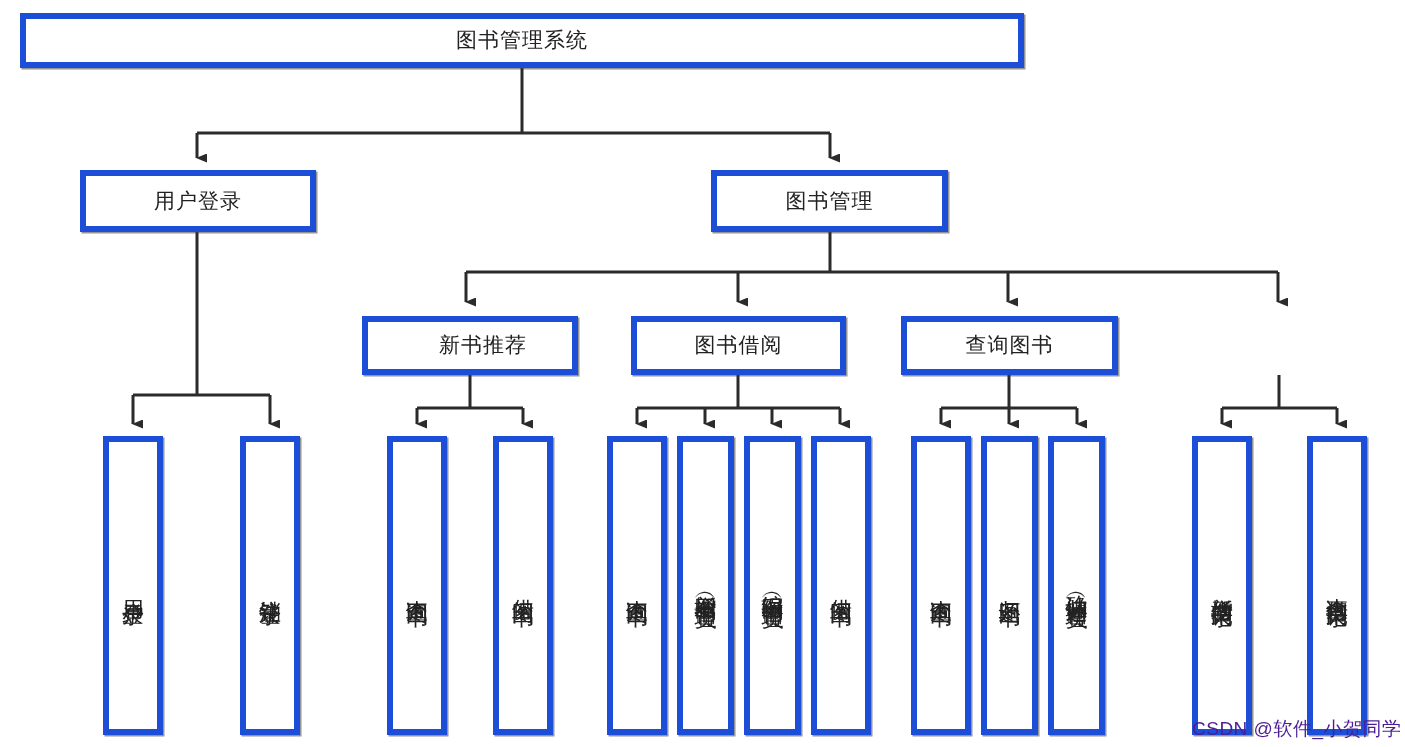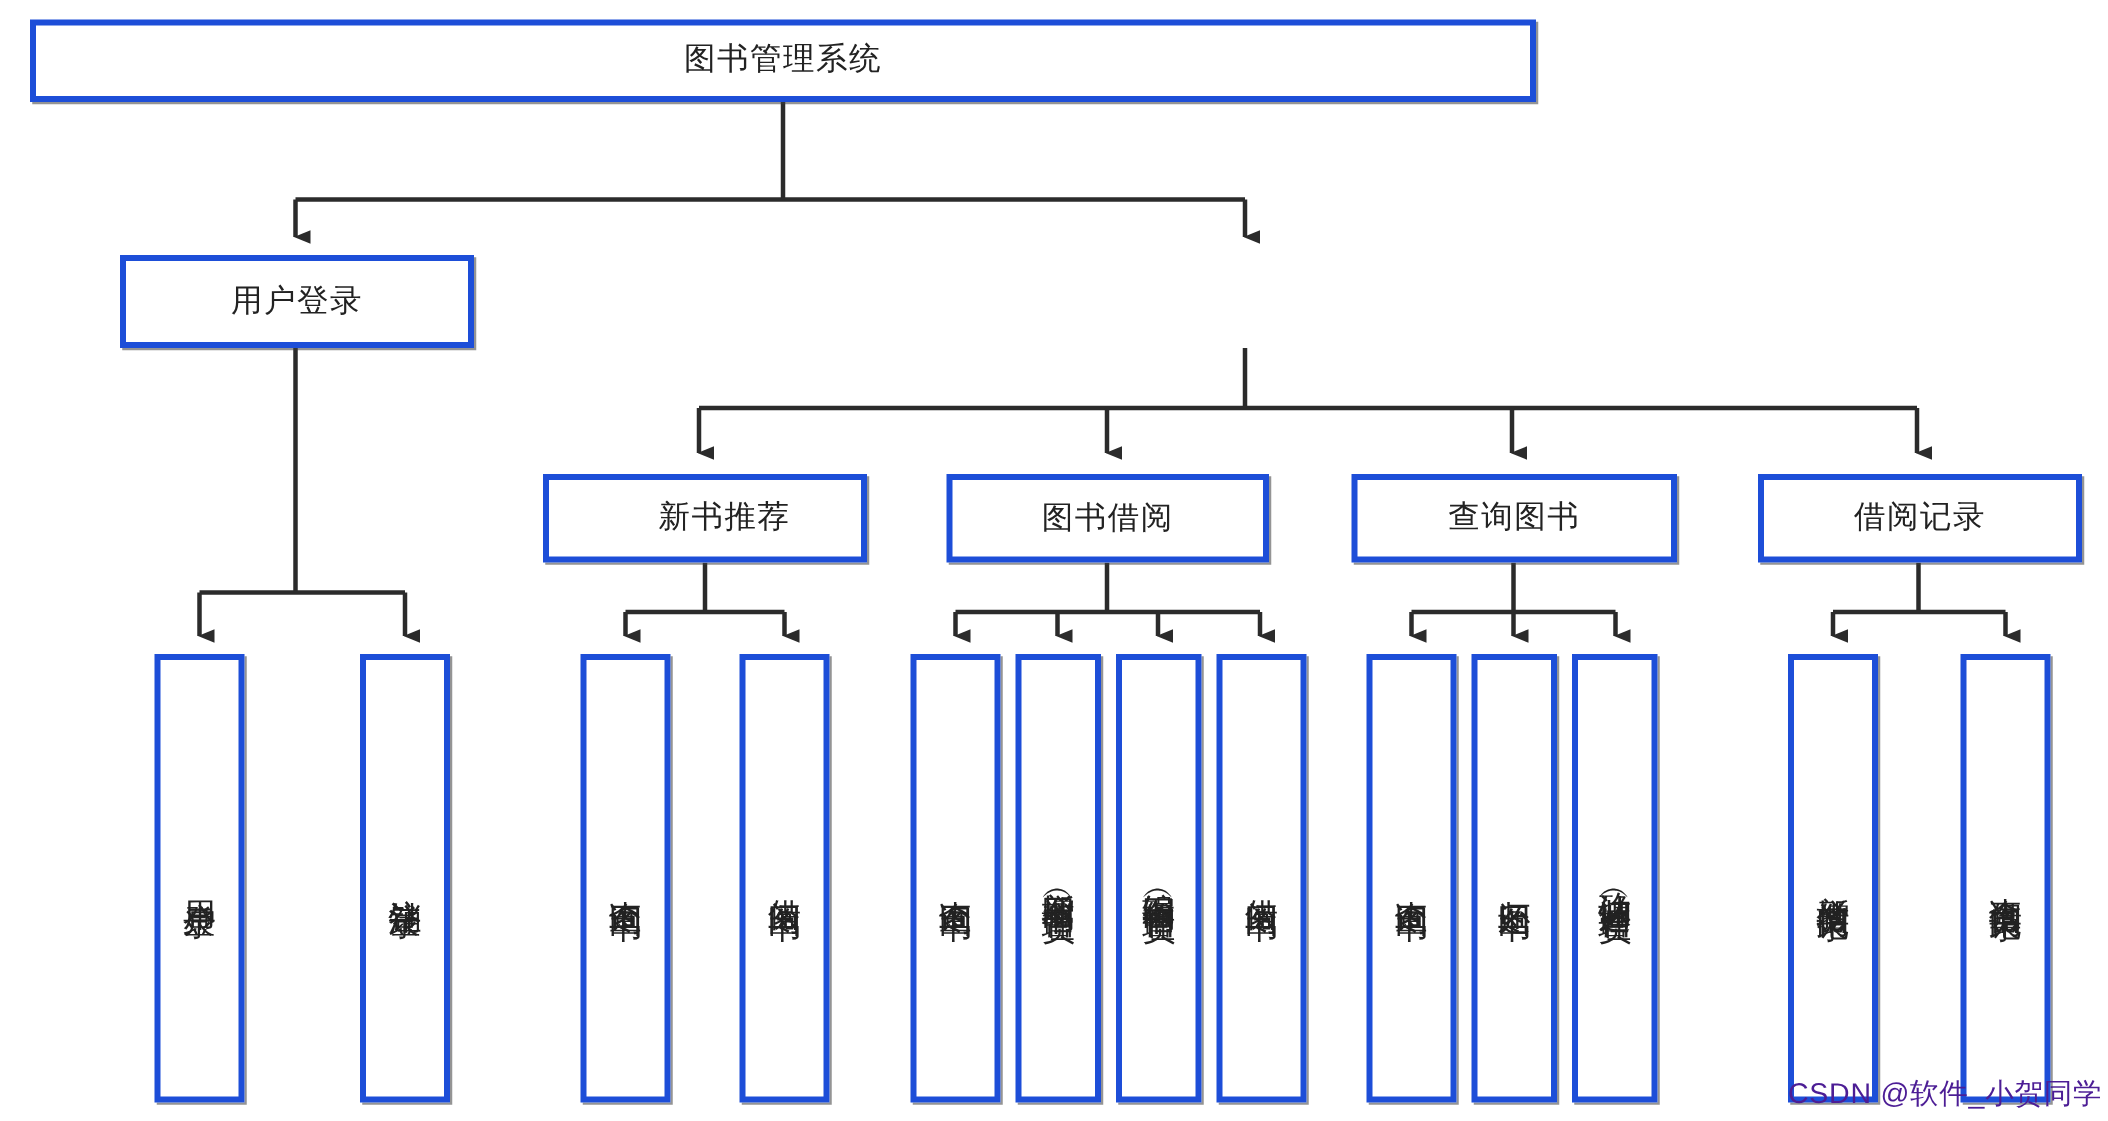--- a/index.html
+++ b/index.html
@@ -12,21 +12,21 @@
     overflow:hidden;
     position:relative;
   }
   #canvas{position:absolute;left:0;top:0;width:1405px;height:747px;}
   #edges{position:absolute;left:0;top:0;width:1405px;height:747px;}
 
   .node{
     position:absolute;
     box-sizing:border-box;
     background:#ffffff;
-    border:4px solid #1d4ed8;
+    border:6px solid #1d4ed8;
     display:flex;
     align-items:center;
     justify-content:center;
     box-shadow:1.5px 1.5px 0 rgba(60,60,60,.55);
   }
   .node .lbl{
     font-size:21px;
     line-height:1.25;
     letter-spacing:1px;
     white-space:nowrap;
@@ -112,32 +112,32 @@
     </g>
   </svg>
 
   <div class="node root" style="left:20px;top:13px;width:1004px;height:55px;">
     <span class="lbl">图书管理系统</span>
   </div>
 
   <div class="node" style="left:80px;top:170px;width:236px;height:62px;">
     <span class="lbl">用户登录</span>
   </div>
+  <div class="node" style="left:711px;top:170px;width:237px;height:62px;">
+    <span class="lbl">图书管理</span>
+  </div>
 
   <div class="node" style="left:362px;top:316px;width:216px;height:59px;padding-left:26px;">
     <span class="lbl">新书推荐</span>
   </div>
   <div class="node" style="left:631px;top:316px;width:215px;height:59px;font-family:Liberation Serif, serif;">
     <span class="lbl">图书借阅</span>
   </div>
   <div class="node" style="left:901px;top:316px;width:217px;height:59px;">
     <span class="lbl">查询图书</span>
-  </div>
-  <div class="node" style="left:1172px;top:316px;width:216px;height:59px;">
-    <span class="lbl">借阅记录</span>
   </div>
 
   <div class="node vert" style="left:103px;top:436px;width:60px;height:299px;">
     <span class="lbl">用户登录</span>
   </div>
   <div class="node vert" style="left:240px;top:436px;width:60px;height:299px;">
     <span class="lbl">注销登录</span>
   </div>
 
   <div class="node vert" style="left:387px;top:436px;width:60px;height:299px;">

